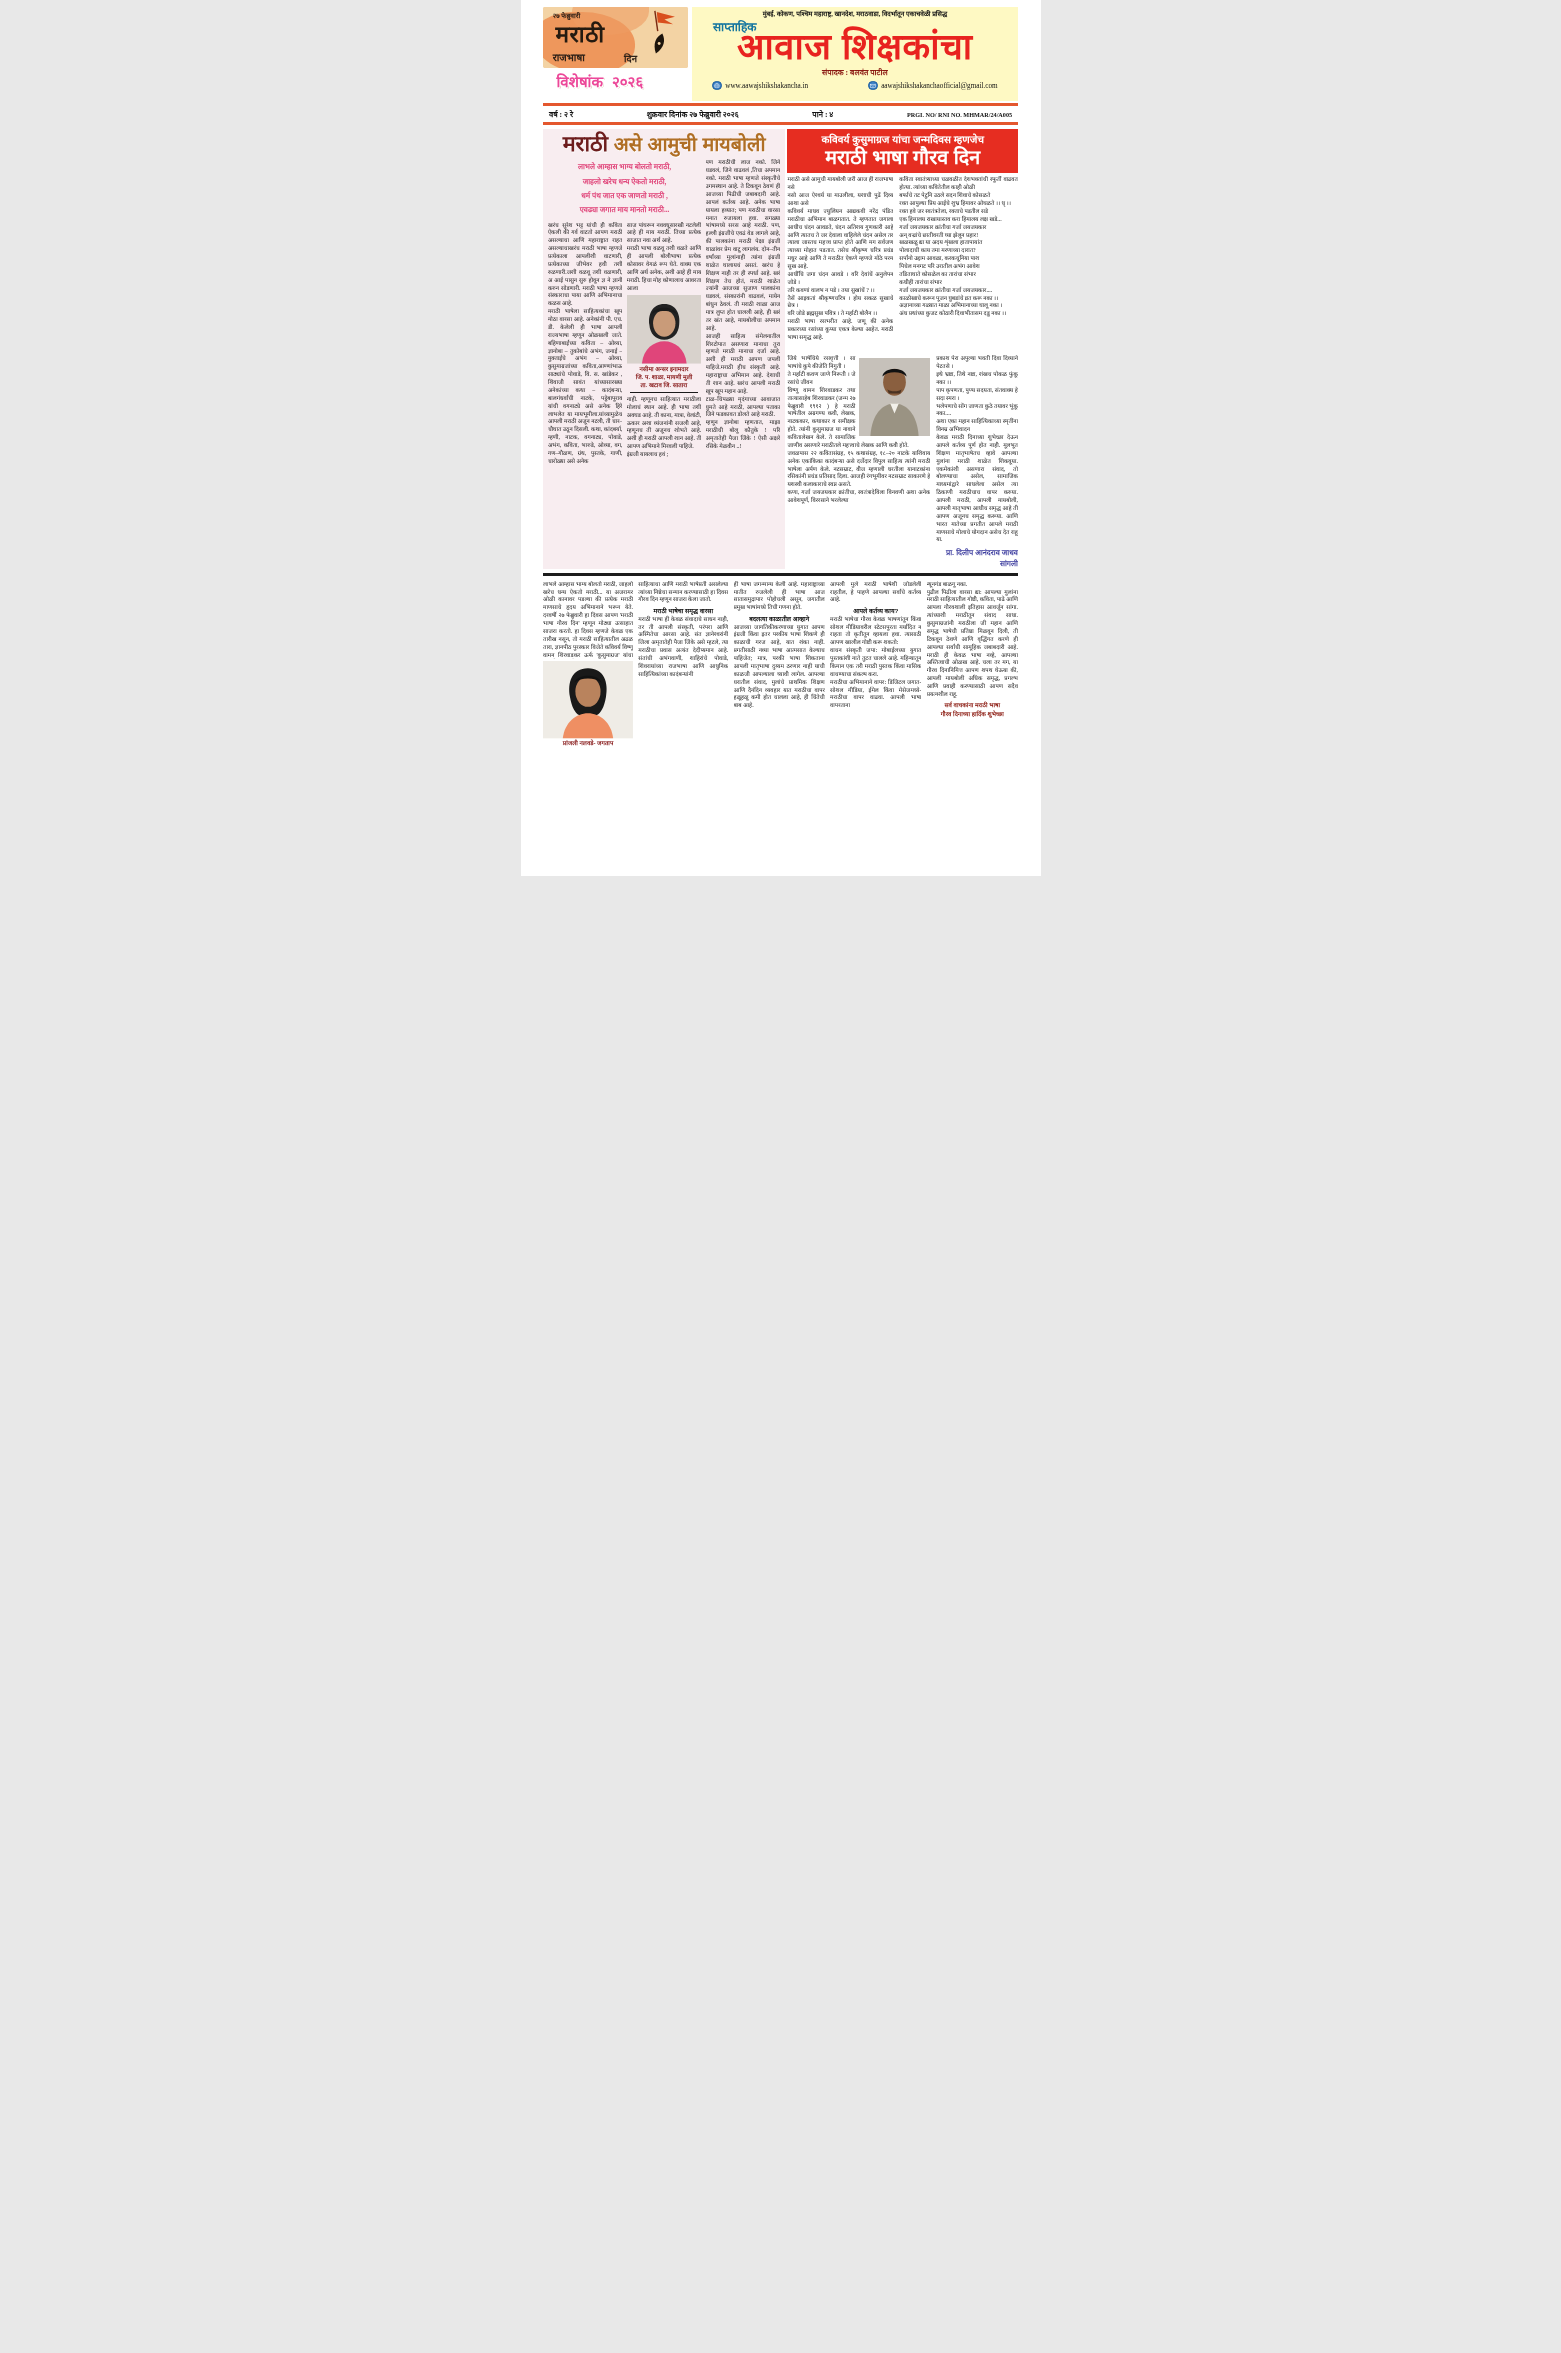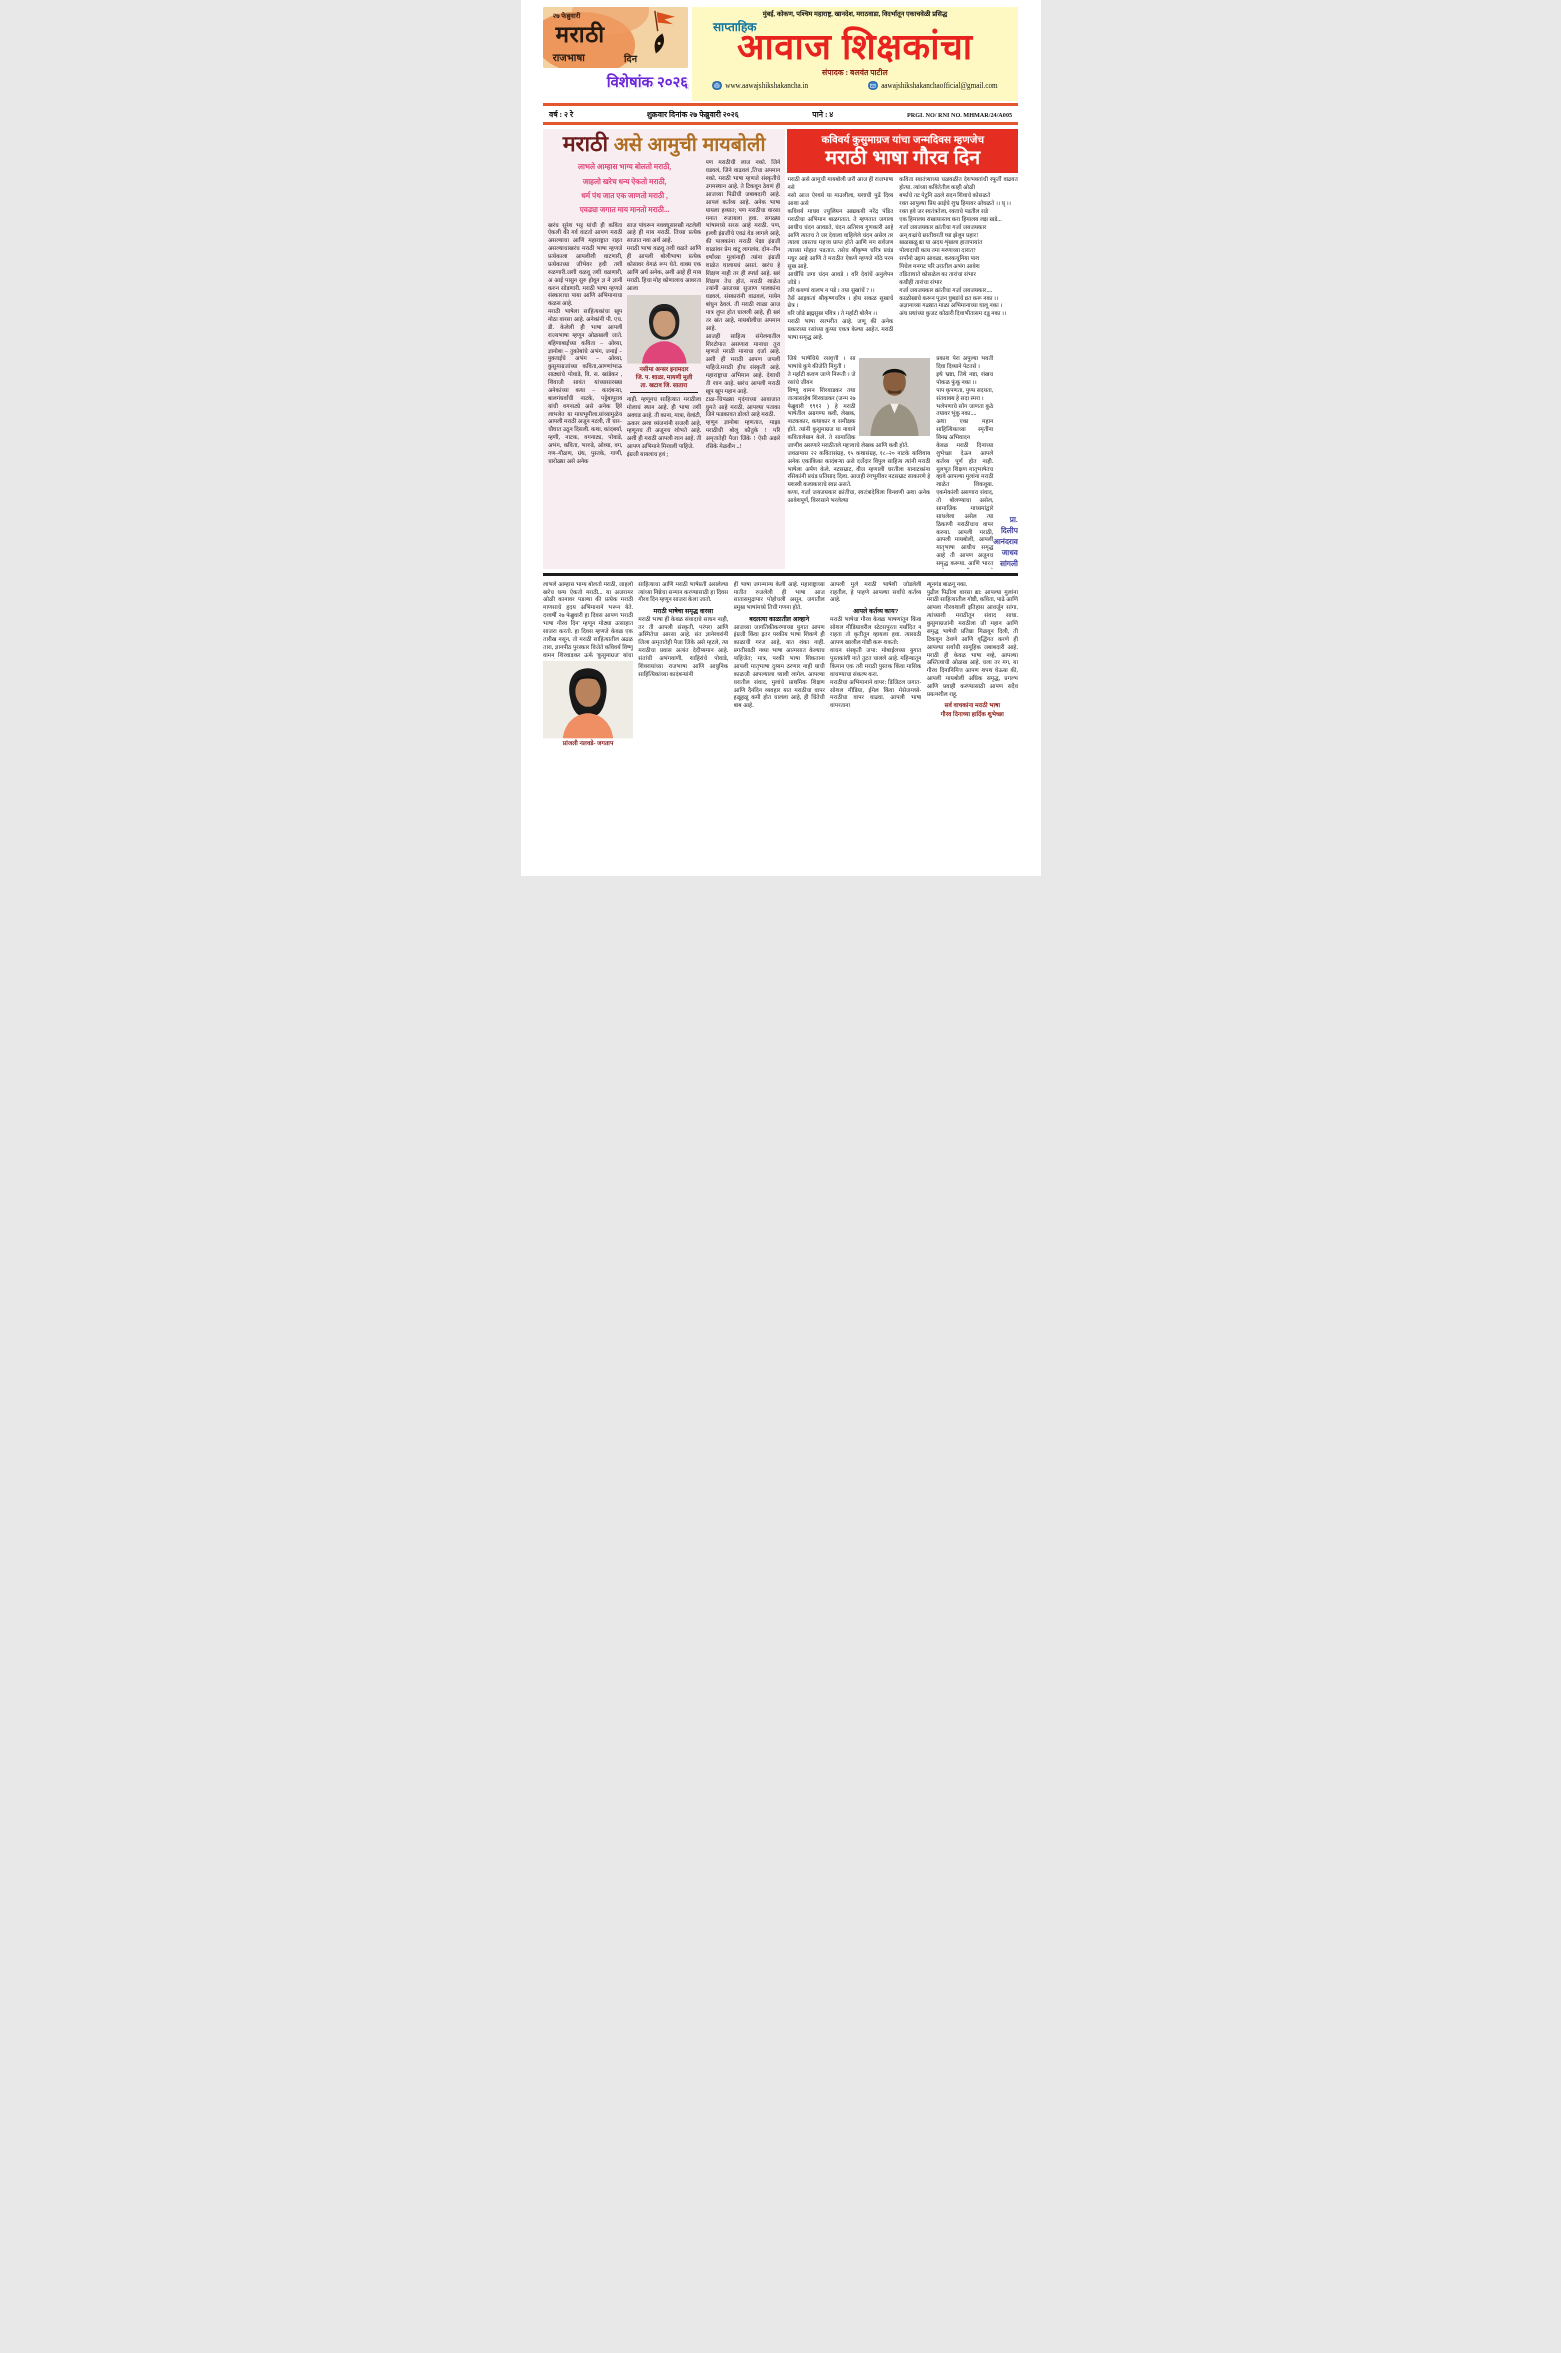--- a/index.html
+++ b/index.html
@@ -15,23 +15,23 @@
      background:#ec8c50; border-radius:45% 60% 50% 65%; opacity:.85; }
   .logo-box::after { content:""; position:absolute; left:29px; top:-14.4px; width:77px; height:43px;
      background:#ef9d62; border-radius:50% 40% 60% 50%; opacity:.6; }
   .logo-date { position:absolute; left:9.6px; top:4.3px; font-weight:bold; font-size:6.7px; color:#2d2017; z-index:2;}
   .logo-word { position:absolute; left:12.5px; top:11.5px; font-family:"Liberation Sans",sans-serif;
      font-weight:900; font-size:22.6px; color:#241a10; z-index:2; letter-spacing:0.5px; }
   .logo-l3 { position:absolute; left:9.6px; bottom:3.8px; font-weight:bold; font-size:10px; color:#2d2017; z-index:2;}
   .logo-l4 { position:absolute; left:81px; bottom:2.9px; font-weight:bold; font-size:9.6px; color:#2d2017; z-index:2;}
   .logo-flag { position:absolute; right:12.5px; top:2.9px; z-index:2; }
   .logo-nib { position:absolute; right:21px; top:25px; z-index:2; }
-  .badge { margin-top:3.8px; margin-left:13.4px; font-family:Liberation Serif, serif; font-weight:900;
-     font-size:15px; color:#6d28d9; white-space:nowrap;
-     text-shadow:-1px -1px 0 #fff,1px -1px 0 #fff,-1px 1px 0 #fff,1px 1px 0 #fff,1.4px 1.4px 0 #cbb79a;text-align:right; }
+  .badge { margin-top:3.8px; margin-left:13.4px; font-family:Liberation Mono, monospace; font-weight:900;
+     font-size:15px; color:#ec4899; white-space:nowrap;
+     text-shadow:-1px -1px 0 #fff,1px -1px 0 #fff,-1px 1px 0 #fff,1px 1px 0 #fff,1.4px 1.4px 0 #cbb79a; }
   .mast-right { flex:1; background:#fef9c3; padding:2.4px 4.8px 2.9px; text-align:center; }
   .dist-line { font-size:6.5px; font-weight:bold; color:#111; }
   .weekly { text-align:left; margin:0 0 0 16.3px; color:#15769f; font-family:"Liberation Sans",sans-serif;
      font-weight:900; font-size:12px; }
   .np-title { color:#e8231f; font-family:"Liberation Sans",sans-serif; font-weight:900;
      font-size:36px; line-height:1.02; margin-top:-5.8px; letter-spacing:0.5px; }
   .editor-line { color:#8b1a12; font-weight:bold; font-size:7.7px; margin-top:1px; }
   .contacts { display:flex; justify-content:center; gap:60px; margin-top:3.8px; font-size:7.2px; color:#111; }
   .contact-item { display:flex; align-items:center; gap:3.4px; }
   .cicon { width:9.6px; height:9.6px; border-radius:50%; background:#3b7fc4; color:#fff; display:flex;
@@ -69,21 +69,21 @@
   
   .right-article { flex:1; min-width:0; display:flex; flex-direction:column; overflow:hidden; }
   .ra-headbox { background:#e62d21; color:#fff; text-align:center; padding:2.4px 1.9px 4.8px; }
   .ra-kicker { font-family:"Liberation Sans",sans-serif; font-weight:bold; font-size:10.3px; }
   .ra-title { font-family:"Liberation Sans",sans-serif; font-weight:900; font-size:19.7px; line-height:1.15; }
   .ra-row1 { display:flex; gap:5.8px; margin-top:3.4px; height:177px; overflow:hidden; }
   .ra-c1 { width:46%; overflow:hidden; }
   .ra-c2 { flex:1; overflow:hidden; }
   .ra-row2 { display:flex; gap:5.8px; margin-top:1.9px; flex:1; min-height:0; }
   .ra-c3 { width:62%; overflow:hidden; }
-  .ra-c4 { flex:1; overflow:hidden; display:flex; flex-direction:row; }
+  .ra-c4 { flex:1; overflow:hidden; display:flex; flex-direction:column; }
   .ra-photo { float:right; width:71px; margin:2.9px 0 0 3.8px; }
   .author-credit { margin-top:auto; padding-top:2.9px; text-align:right; color:#3f3fa0; font-weight:900;
      font-size:7.4px; font-family:"Liberation Sans",sans-serif; line-height:1.5; }
 
   
   .rule-dark { height:2.9px; background:#1c1c1c; margin:4.3px 0 3.4px; }
   .bottom-band { background:#fdf2cf; color:#8b1a10; text-align:center; font-family:"Liberation Sans",sans-serif;
      font-weight:900; font-size:16px; padding:4.3px 0 5.3px; }
   .ba-cols { display:flex; gap:5.3px; margin-top:4.3px; height:166px; }
   .ba-left { width:39%; flex:none; display:flex; gap:5.3px; }

